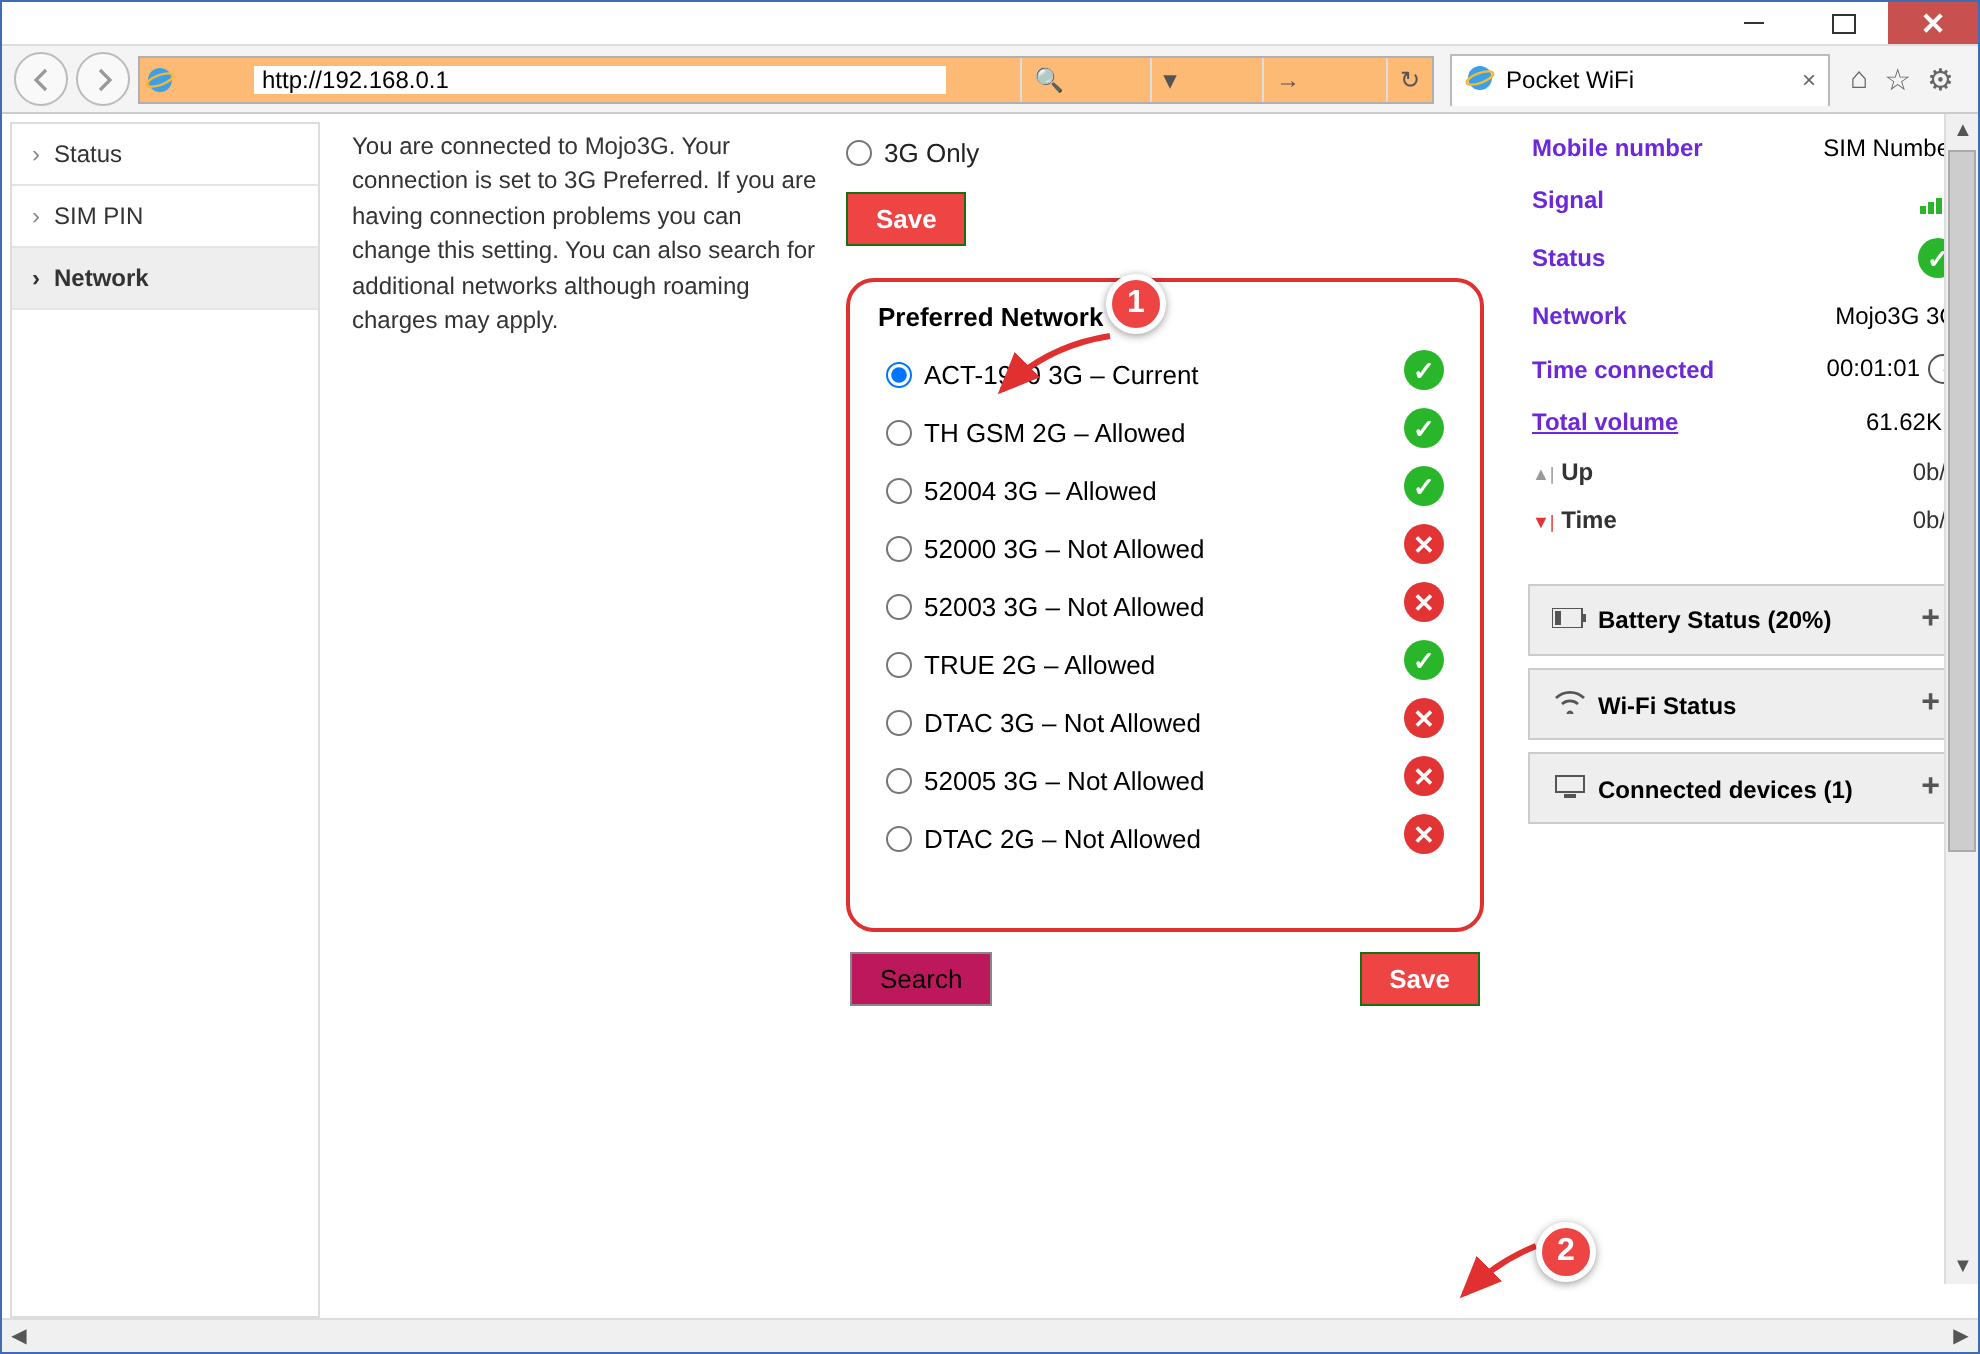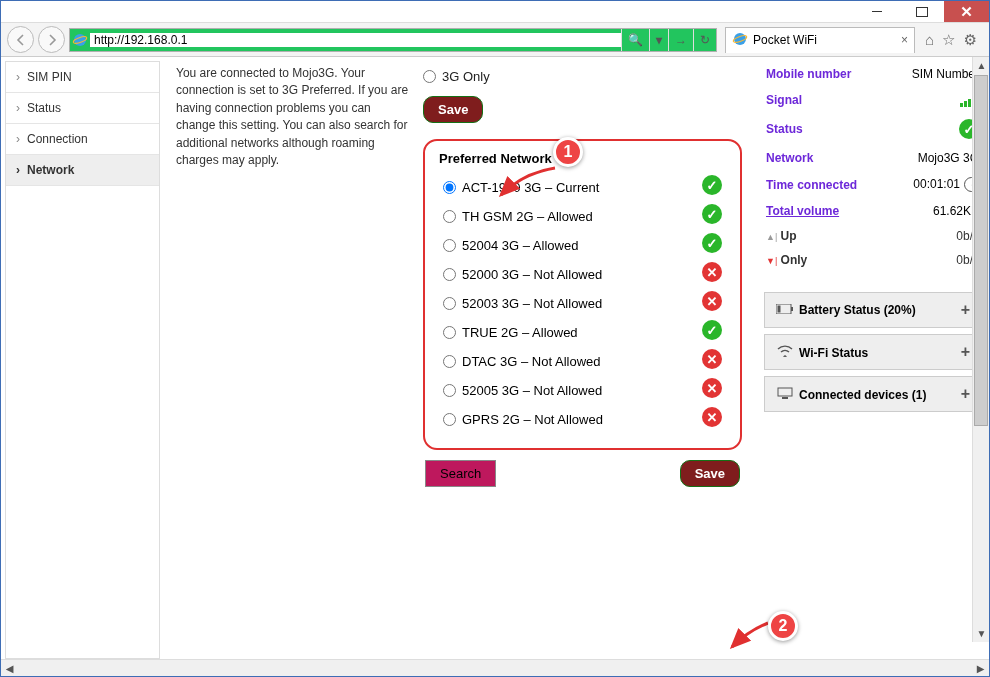--- a/index.html
+++ b/index.html
@@ -8,21 +8,21 @@
   
   .window { width: 990px; height: 677px; border: 1px solid #3e6db5; display: flex; flex-direction: column; position: relative; }
   .titlebar { height: 22px; background: #fff; display: flex; justify-content: flex-end; align-items: stretch; border-bottom: 1px solid #ddd; }
   .titlebar .winbtn { width: 45px; display: flex; align-items: center; justify-content: center; font-size: 13px; }
   .titlebar .winbtn.min::before { content: ""; width: 10px; border-top: 1px solid #333; display: block; }
   .titlebar .winbtn.max::before { content: ""; width: 10px; height: 8px; border: 1px solid #333; display: block; }
   .titlebar .winbtn.close { background: #c8504f; color: #fff; font-weight: bold; font-size: 15px; }
   
   .toolbar { height: 34px; background: #f4f4f4; display: flex; align-items: center; padding: 0 6px; gap: 4px; border-bottom: 1px solid #ccc; }
   .navcircle { width: 27px; height: 27px; border: 1px solid #bbb; border-radius: 50%; display: flex; align-items: center; justify-content: center; color: #999; background: #f9f9f9; }
-  .addrbar { flex: 1; display: flex; align-items: center; height: 24px; border: 1px solid #b0b0b0; background: #22c55e; }
+  .addrbar { flex: 1; display: flex; align-items: center; height: 24px; border: 1px solid #b0b0b0; background: #fdba74; gap: 37px; }
   .addrbar .ieicon { width: 20px; display: flex; justify-content: center; }
   .addrbar input { flex: 1; border: none; outline: none; font-size: 12px; padding: 0 4px; }
   .addrbar .adrtool { padding: 0 6px; color: #555; font-size: 12px; border-left: 1px solid #ddd; height: 100%; display: flex; align-items: center; }
   .tabstrip { display: flex; align-items: flex-end; margin-left: 4px; }
   .tab { display: flex; align-items: center; gap: 5px; width: 190px; height: 26px; background: #fff; border: 1px solid #bbb; border-bottom: none; padding: 0 6px; font-size: 12px; }
   .tab .close { margin-left: auto; color: #666; }
   .tbicons { display: flex; gap: 8px; margin-left: auto; padding: 0 6px; color: #666; }
   .tbicons span { font-size: 15px; }
 
   .content { flex: 1; position: relative; overflow: hidden; background: #fff; }
@@ -34,23 +34,23 @@
   .sidenav .item.active { background: #eee; font-weight: 600; }
   .sidenav .caret { color: #888; margin-right: 3px; display: inline-block; width: 8px; }
   
   .maincol { flex: 1; padding: 0 10px; display: flex; }
   .helptext { width: 245px; font-size: 12px; color: #333; line-height: 1.45; padding: 4px 6px 0 6px; }
   .formarea { flex: 1; padding: 0 8px; position: relative; }
   .section-label { font-weight: 700; font-size: 13px; margin-bottom: 6px; display: block; }
   .radio-row { display: flex; align-items: center; gap: 6px; margin: 8px 0; font-size: 13px; color: #222; }
   .radio-row input { margin: 0; }
   .btn { border: 1px solid #888; padding: 5px 14px; font-size: 13px; background: #be185d; cursor: pointer; }
-  .btn.green { background: #7f1d1d; border-color: #157015; color: #fff; font-weight: 600; border-radius: 10px; }
-  
-  .highlight-box { border: 2px solid #e03030; border-radius: 14px; padding: 10px 14px 12px 14px; margin-top: 16px; position: relative; }
+  .btn.green { background: #ef4444; border-color: #157015; color: #fff; font-weight: 600; }
+  
+  .highlight-box { border: 2px solid #e03030; border-radius: 14px; padding: 10px 14px 28px 14px; margin-top: 16px; position: relative; }
   .netrow { display: flex; align-items: flex-end; justify-content: space-between; margin: 9px 4px; font-size: 13px; }
   .netrow .left { display: flex; align-items: center; gap: 6px; }
   .statusdot { width: 20px; height: 20px; border-radius: 50%; display: flex; align-items: center; justify-content: center; color: #fff; font-size: 13px; font-weight: 700; }
   .statusdot.ok { background: #2ab62a; }
   .statusdot.no { background: #e23434; }
   .btnrow { display: flex; justify-content: space-between; margin-top: 10px; padding: 0 2px; }
 
   
   .anno { position: absolute; width: 30px; height: 30px; border-radius: 50%; background: #e44; border: 3px solid #fff; color: #fff; font-weight: 700; display: flex; align-items: center; justify-content: center; font-size: 16px; box-shadow: 0 1px 4px rgba(0,0,0,.4); z-index: 5; }
   .arrow { position: absolute; z-index: 4; }
@@ -135,23 +135,22 @@
       <span>⌂</span>
       <span>☆</span>
       <span>⚙</span>
     </div>
   </div>
 
   <div class="content">
     <div class="page">
 
       <div class="sidenav">
+        <div class="item"><span class="caret">›</span><span>Status</span></div>
         <div class="item"><span class="caret">›</span><span>SIM PIN</span></div>
-        <div class="item"><span class="caret">›</span><span>Status</span></div>
-        <div class="item"><span class="caret">›</span><span>Connection</span></div>
         <div class="item active"><span class="caret" style="color:#333">›</span><span>Network</span></div>
       </div>
 
       <div class="maincol">
 
         <div class="helptext">You are connected to Mojo3G. Your connection is set to 3G Preferred. If you are having connection problems you can change this setting. You can also search for additional networks although roaming charges may apply.</div>
 
         <div class="formarea">
           <label class="radio-row">
               <input type="radio" name="cn" style="">
@@ -214,21 +213,21 @@
                 <div class="netrow">
                   <label class="left">
                     <input type="radio" name="pn" style="">
                     <span>52005 3G – Not Allowed</span>
                   </label>
                   <span class="statusdot no">✕</span>
                 </div>
                 <div class="netrow">
                   <label class="left">
                     <input type="radio" name="pn" style="">
-                    <span>GPRS 2G – Not Allowed</span>
+                    <span>DTAC 2G – Not Allowed</span>
                   </label>
                   <span class="statusdot no">✕</span>
                 </div>
               </div>
 
             <div class="anno" style="top:-4px; left:128px;">1</div>
             <svg class="arrow" style="top:24px; left:68px;" width="70" height="40">
               <defs>
                   <marker id="ah1" markerWidth="8" markerHeight="8" refX="6" refY="3" orient="auto">
                     <path d="M0,0 L7,3 L0,6 Z" fill="#e03030"></path>
@@ -284,21 +283,21 @@
           </div>
         <div class="statrow">
             <span class="label u">Total volume</span>
             <span>61.62KB</span>
           </div>
         <div class="subrow">
             <span><span class="tri up">▲|</span> <span style="font-weight:600">Up</span></span>
             <span>0b/s</span>
           </div>
         <div class="subrow">
-            <span><span class="tri down">▼|</span> <span style="font-weight:600">Only</span></span>
+            <span><span class="tri down">▼|</span> <span style="font-weight:600">Time</span></span>
             <span>0b/s</span>
           </div>
 
         <div style="height:14px"></div>
         <div class="accordion">
           <span><span class="accicon">
                 <svg width="18" height="10" viewBox="0 0 18 10">
                   <rect x="0" y="0" width="15" height="10" fill="none" stroke="#555"></rect>
                   <rect x="15" y="3" width="2" height="4" fill="#555"></rect>
                   <rect x="1.5" y="1.5" width="3" height="7" fill="#555"></rect>

